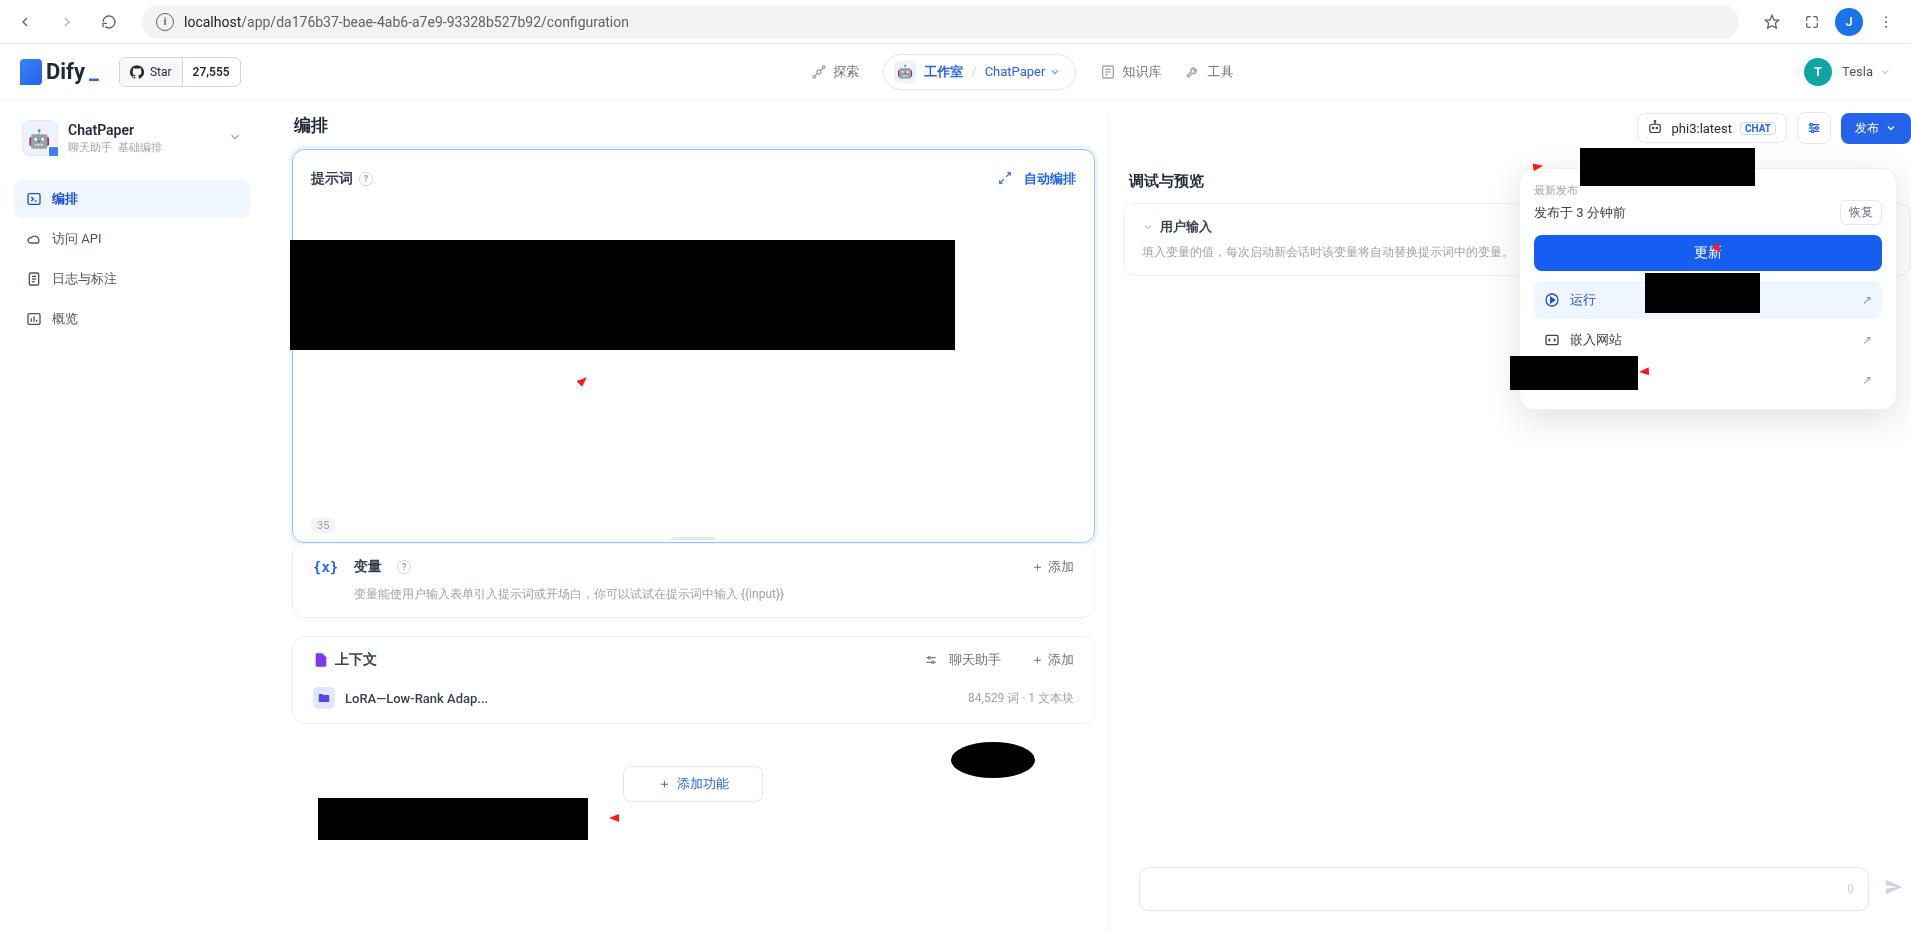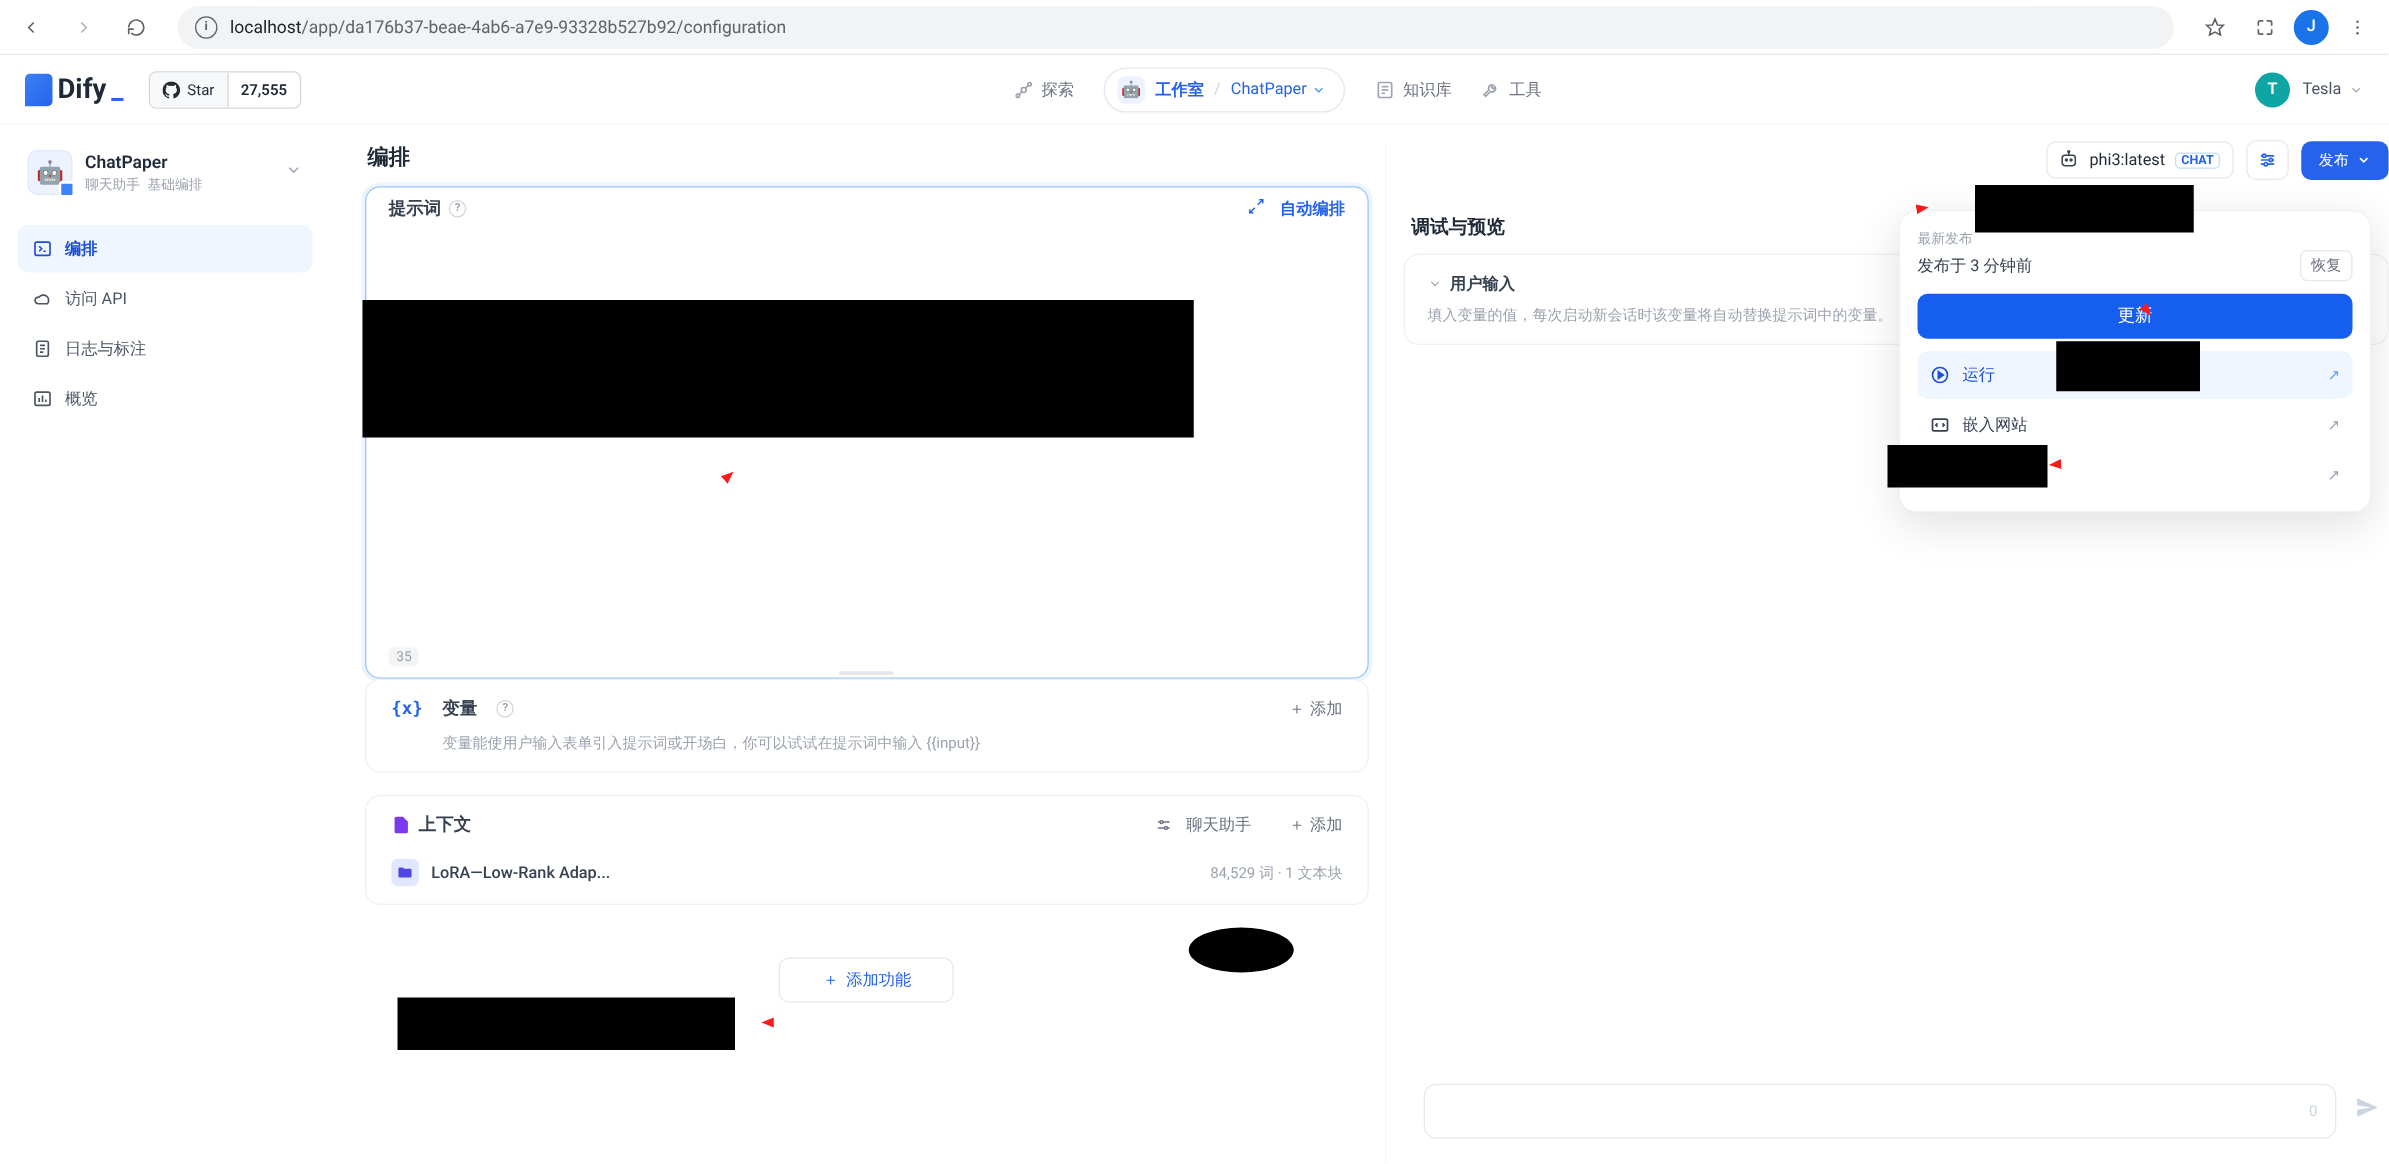--- a/index.html
+++ b/index.html
@@ -55,21 +55,21 @@
 .page-title { font-size: 17px; font-weight: 700; margin-bottom: 12px; padding-left: 2px; }
 .top-controls { display: flex; align-items: center; gap: 10px; margin-bottom: 14px; margin-top: -2px; }
 .model-select { display: flex; align-items: center; gap: 8px; background: #fff; border: 1px solid #e5e7eb; border-radius: 8px; padding: 5px 10px 5px 8px; cursor: pointer; font-size: 13px; }
 .chat-badge { font-size: 10px; border: 1px solid #bfdbfe; color: #2563eb; border-radius: 4px; padding: 0 4px; font-weight: bold; }
 .settings-btn { width: 34px; height: 32px; border: 1px solid #e5e7eb; border-radius: 8px; display: flex; align-items: center; justify-content: center; cursor: pointer; color: #2563eb; }
 .publish-btn { background: #2563eb; color: #fff; border-radius: 8px; padding: 7px 14px; font-size: 12px; display: flex; align-items: center; gap: 6px; cursor: pointer; }
 
 
 .card { background: #fff; border: 1px solid #eef0f4; border-radius: 12px; padding: 14px 20px; margin-bottom: 18px; position: relative; }
 .prompt-card { border: 1.5px solid #93c5fd; border-radius: 12px; box-shadow: 0 0 0 3px rgba(147,197,253,0.18); height: 394px; display: flex; flex-direction: column; padding: 0; }
-.prompt-header { display: flex; align-items: center; padding: 8px 18px 6px 18px; }
+.prompt-header { display: flex; align-items: center; padding: 20px 18px 6px 18px; }
 .section-title { font-size: 14px; font-weight: 700; color: #374151; display: flex; align-items: center; gap: 6px; }
 .info-badge { width: 14px; height: 14px; border: 1px solid #d1d5db; border-radius: 50%; font-size: 9px; color: #9ca3af; display: inline-flex; align-items: center; justify-content: center; }
 .prompt-actions { margin-left: auto; display: flex; align-items: center; gap: 12px; }
 .auto-arrange { color: #2563eb; font-weight: 600; font-size: 13px; cursor: pointer; }
 .prompt-body { flex: 1; padding: 6px 18px; position: relative; }
 .prompt-text { font-size: 13px; color: #374151; line-height: 1.6; padding: 6px 4px; }
 .char-count { position: absolute; bottom: 10px; left: 18px; font-size: 11px; color: #9ca3af; background: #f3f4f6; border-radius: 4px; padding: 1px 6px; }
 .handle { width: 44px; height: 3px; background: #e5e7eb; border-radius: 2px; margin: -6px auto 2px auto; }
 
 .row-head { display: flex; align-items: center; }

